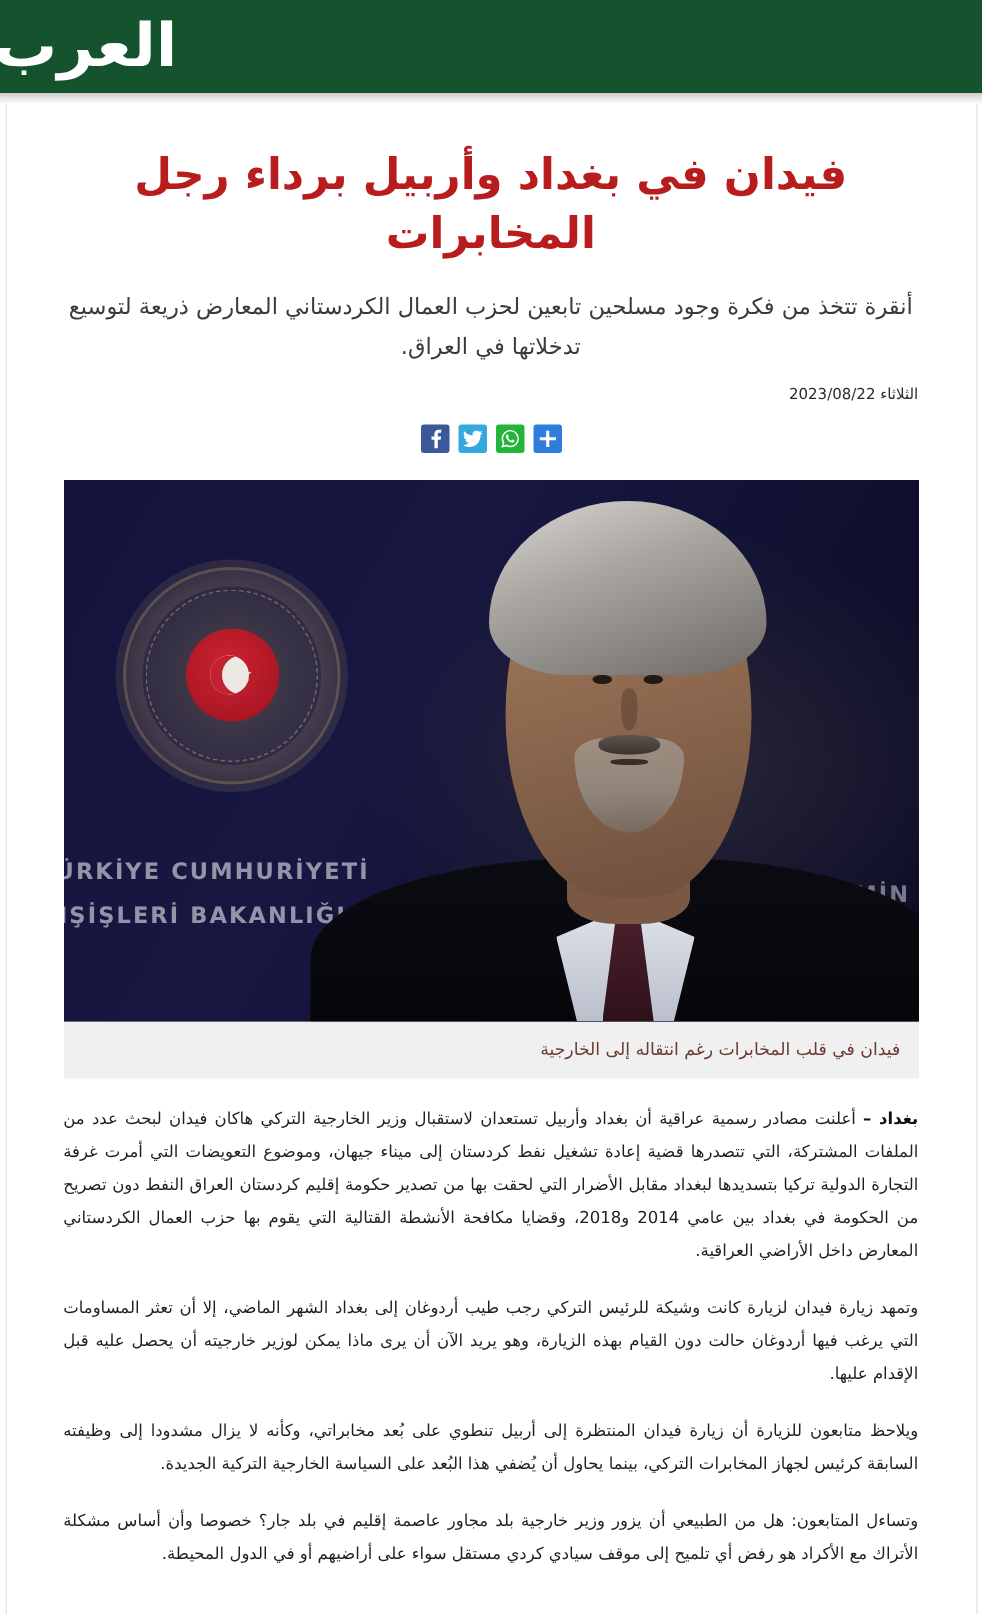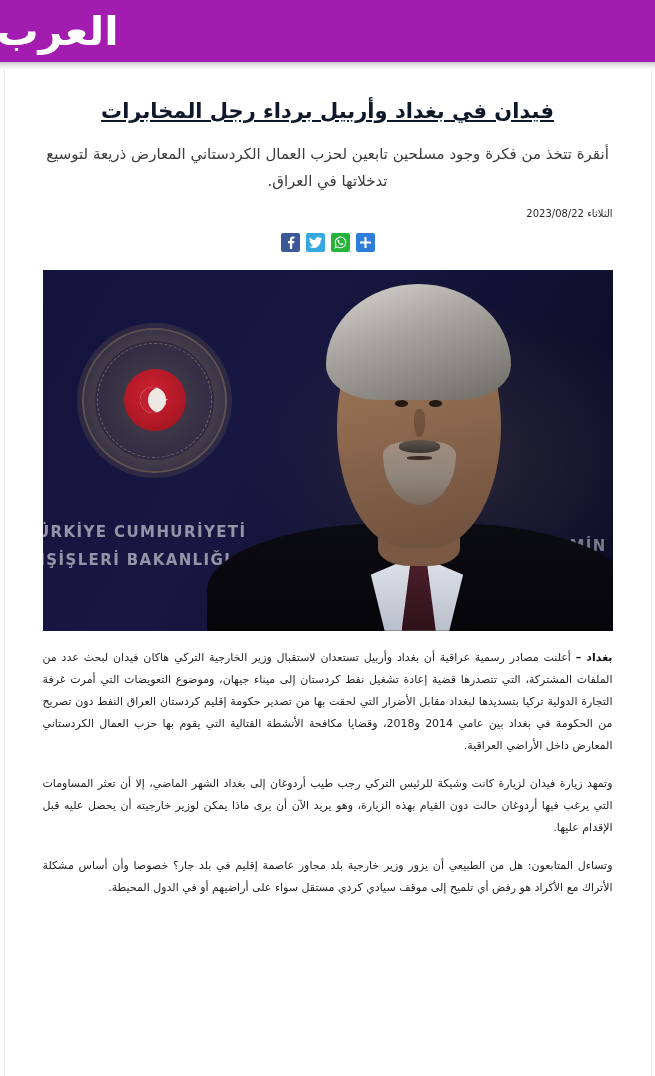--- a/index.html
+++ b/index.html
@@ -19,21 +19,21 @@
     width: 655px;
     height: 1076px;
     background: #ffffff;
     overflow: hidden;
   }
 
   
   .site-header {
     position: relative;
     height: 62px;
-    background: #a21caf;
+    background: #14532d;
     display: flex;
     align-items: center;
     justify-content: flex-start;
     padding: 0 30px 0 0;
   }
   .site-logo {
     color: #ffffff;
     font-size: 40px;
     font-weight: bold;
     line-height: 1;
@@ -61,28 +61,27 @@
     padding: 0;
   }
 
   .article {
     padding: 28px 38px 0 38px;
     direction: rtl;
     text-align: right;
   }
 
   .article-title {
-    font-size: 21px;
+    font-size: 29px;
     font-weight: bold;
-    color: #0f172a;
+    color: #b91c1c;
     line-height: 1.35;
     margin: 0 0 16px 0;
     text-align: center;
     letter-spacing: 0;
-    text-decoration: underline;
   }
 
   .article-subtitle {
     font-size: 15px;
     color: #3a3a3a;
     line-height: 1.75;
     margin: 0 0 14px 0;
     text-align: center;
     font-weight: normal;
   }
@@ -428,25 +427,27 @@
               <div class="eye-l"></div>
               <div class="eye-r"></div>
               <div class="nose"></div>
               <div class="beard"></div>
               <div class="moustache"></div>
               <div class="mouth"></div>
             </div>
             <div class="hair"></div>
           </div>
         </div>
+        <figcaption class="figure-caption">فيدان في قلب المخابرات رغم انتقاله إلى الخارجية</figcaption>
       </figure>
 
       <div class="article-body">
         <p><span class="dateline">بغداد –</span><span> أعلنت مصادر رسمية عراقية أن بغداد وأربيل تستعدان لاستقبال وزير الخارجية التركي هاكان فيدان لبحث عدد من الملفات المشتركة، التي تتصدرها قضية إعادة تشغيل نفط كردستان إلى ميناء جيهان، وموضوع التعويضات التي أمرت غرفة التجارة الدولية تركيا بتسديدها لبغداد مقابل الأضرار التي لحقت بها من تصدير حكومة إقليم كردستان العراق النفط دون تصريح من الحكومة في بغداد بين عامي 2014 و2018، وقضايا مكافحة الأنشطة القتالية التي يقوم بها حزب العمال الكردستاني المعارض داخل الأراضي العراقية.</span></p>
         <p>وتمهد زيارة فيدان لزيارة كانت وشيكة للرئيس التركي رجب طيب أردوغان إلى بغداد الشهر الماضي، إلا أن تعثر المساومات التي يرغب فيها أردوغان حالت دون القيام بهذه الزيارة، وهو يريد الآن أن يرى ماذا يمكن لوزير خارجيته أن يحصل عليه قبل الإقدام عليها.</p>
+        <p>ويلاحظ متابعون للزيارة أن زيارة فيدان المنتظرة إلى أربيل تنطوي على بُعد مخابراتي، وكأنه لا يزال مشدودا إلى وظيفته السابقة كرئيس لجهاز المخابرات التركي، بينما يحاول أن يُضفي هذا البُعد على السياسة الخارجية التركية الجديدة.</p>
         <p>وتساءل المتابعون: هل من الطبيعي أن يزور وزير خارجية بلد مجاور عاصمة إقليم في بلد جار؟ خصوصا وأن أساس مشكلة الأتراك مع الأكراد هو رفض أي تلميح إلى موقف سيادي كردي مستقل سواء على أراضيهم أو في الدول المحيطة.</p>
 
       </div>
 
     </div>
   </div>
 
 </div>
 
 </body></html>

